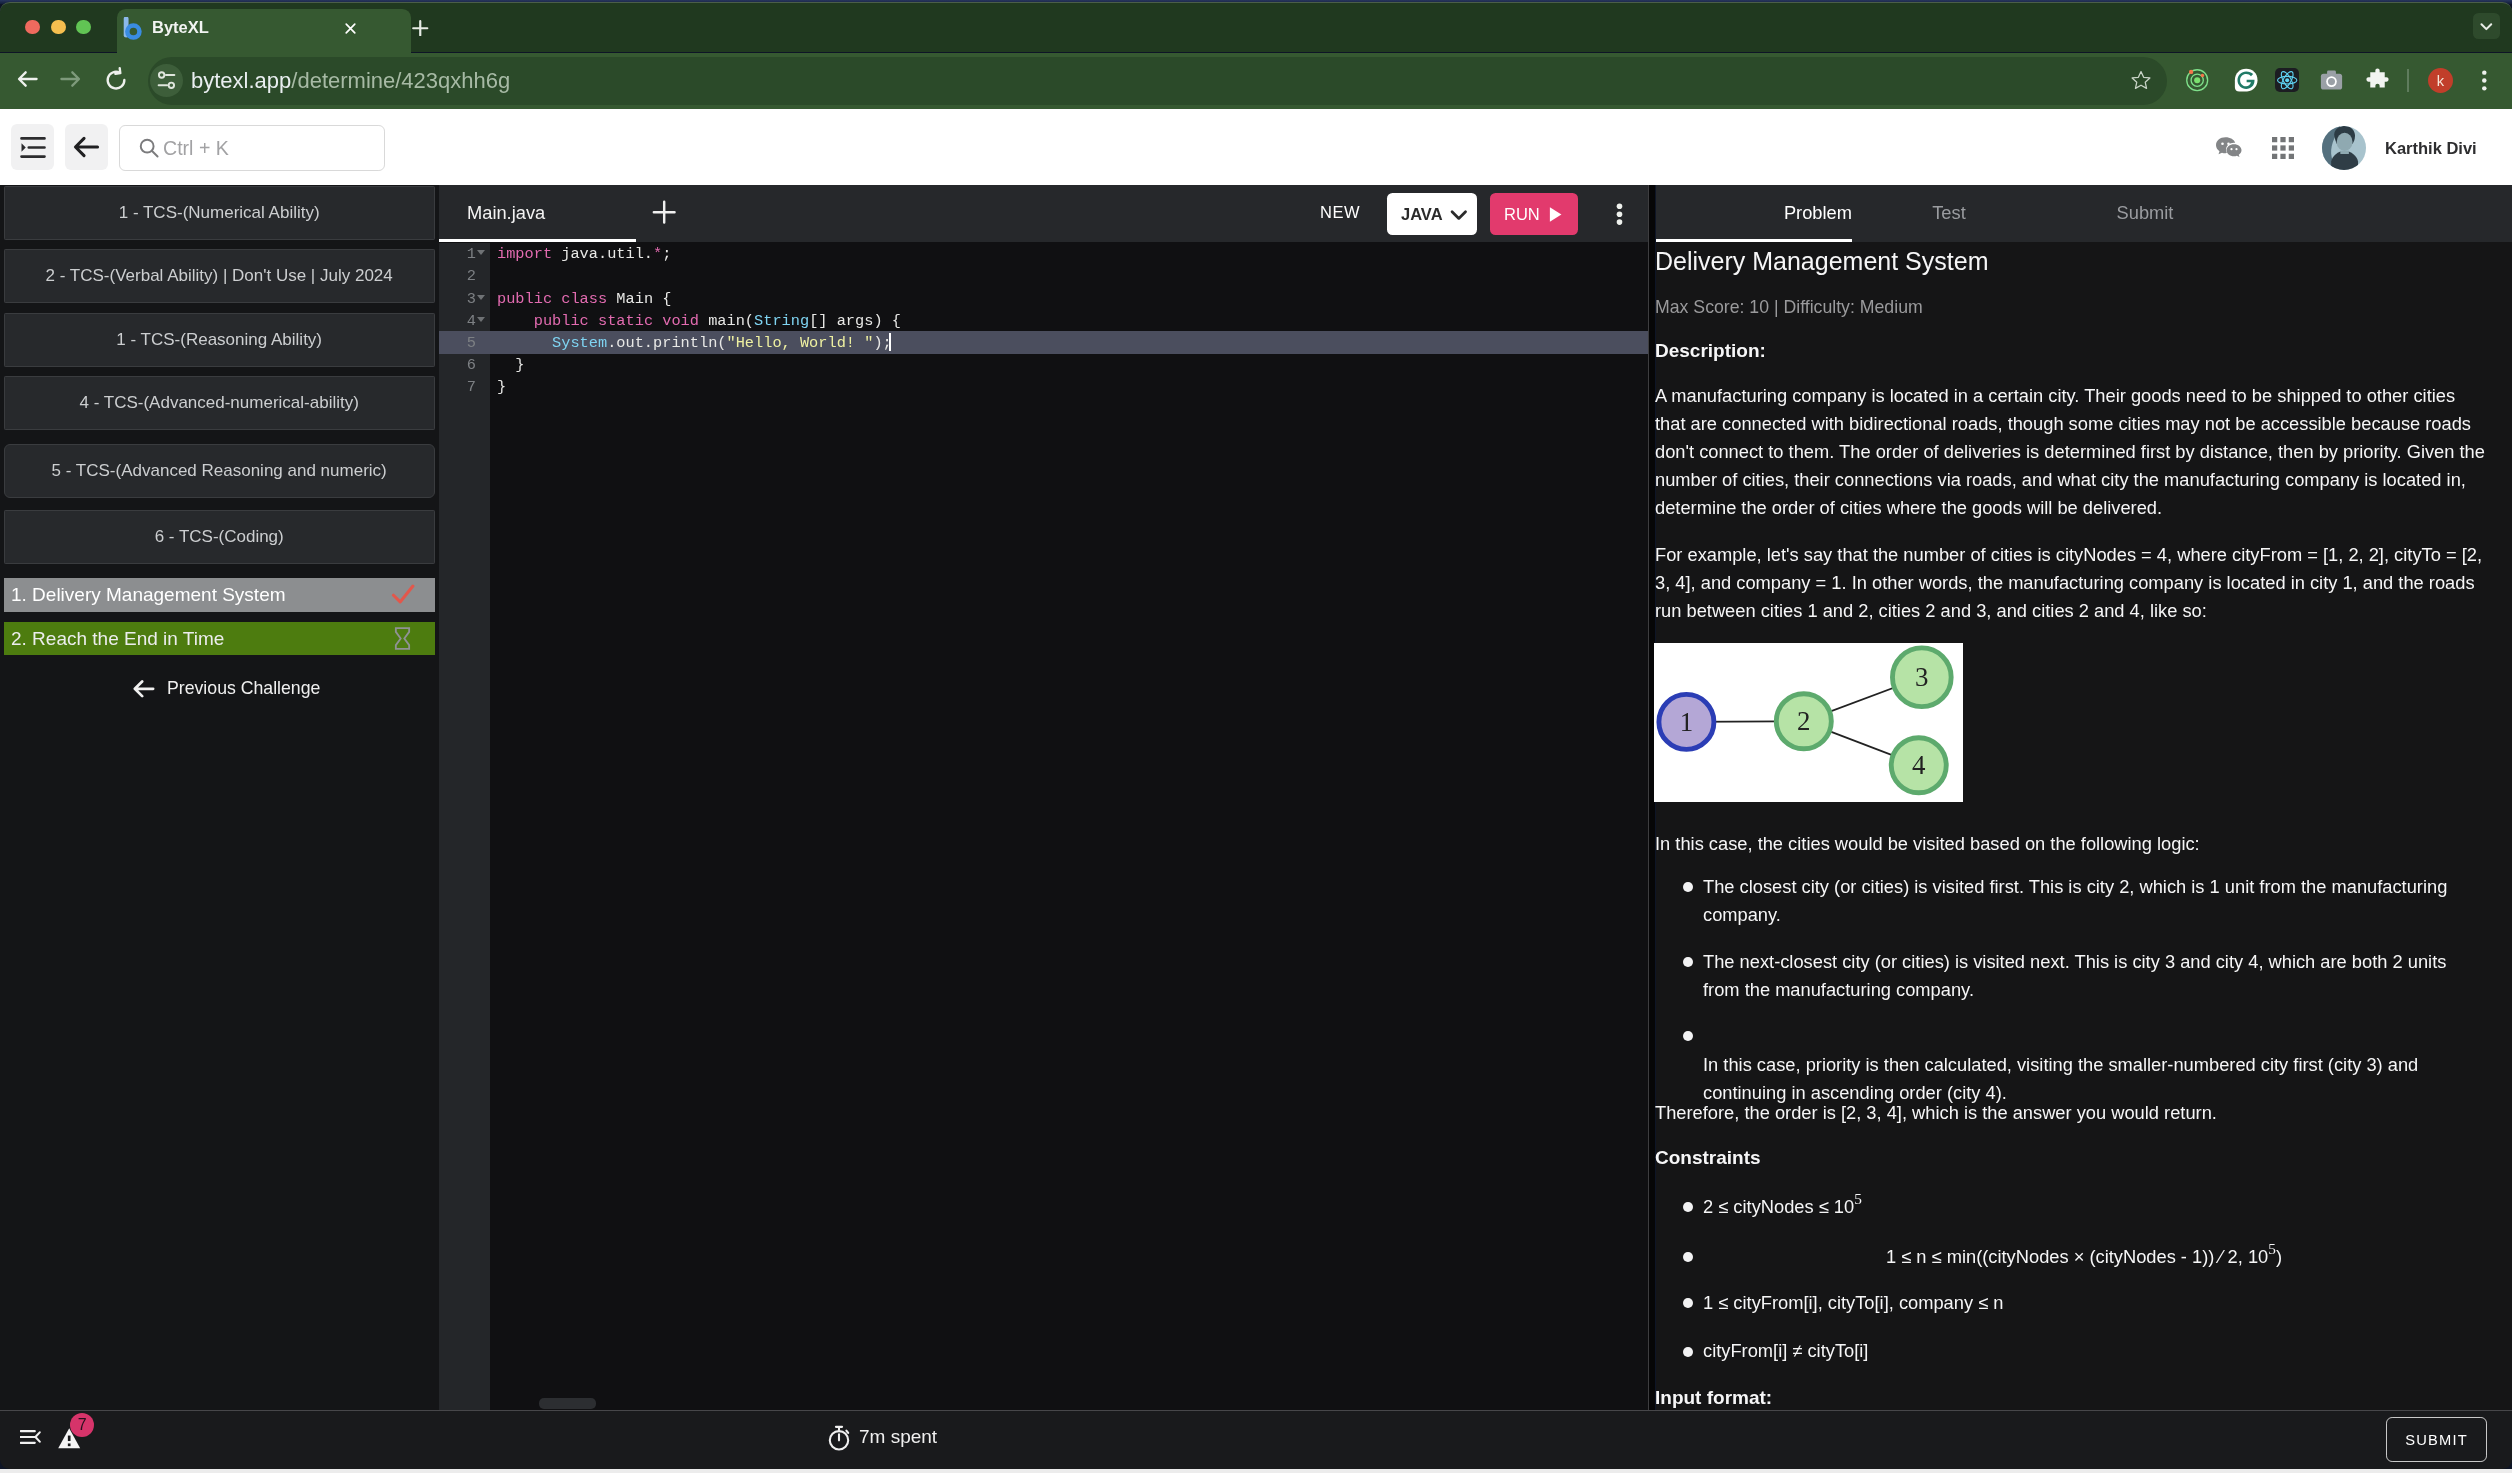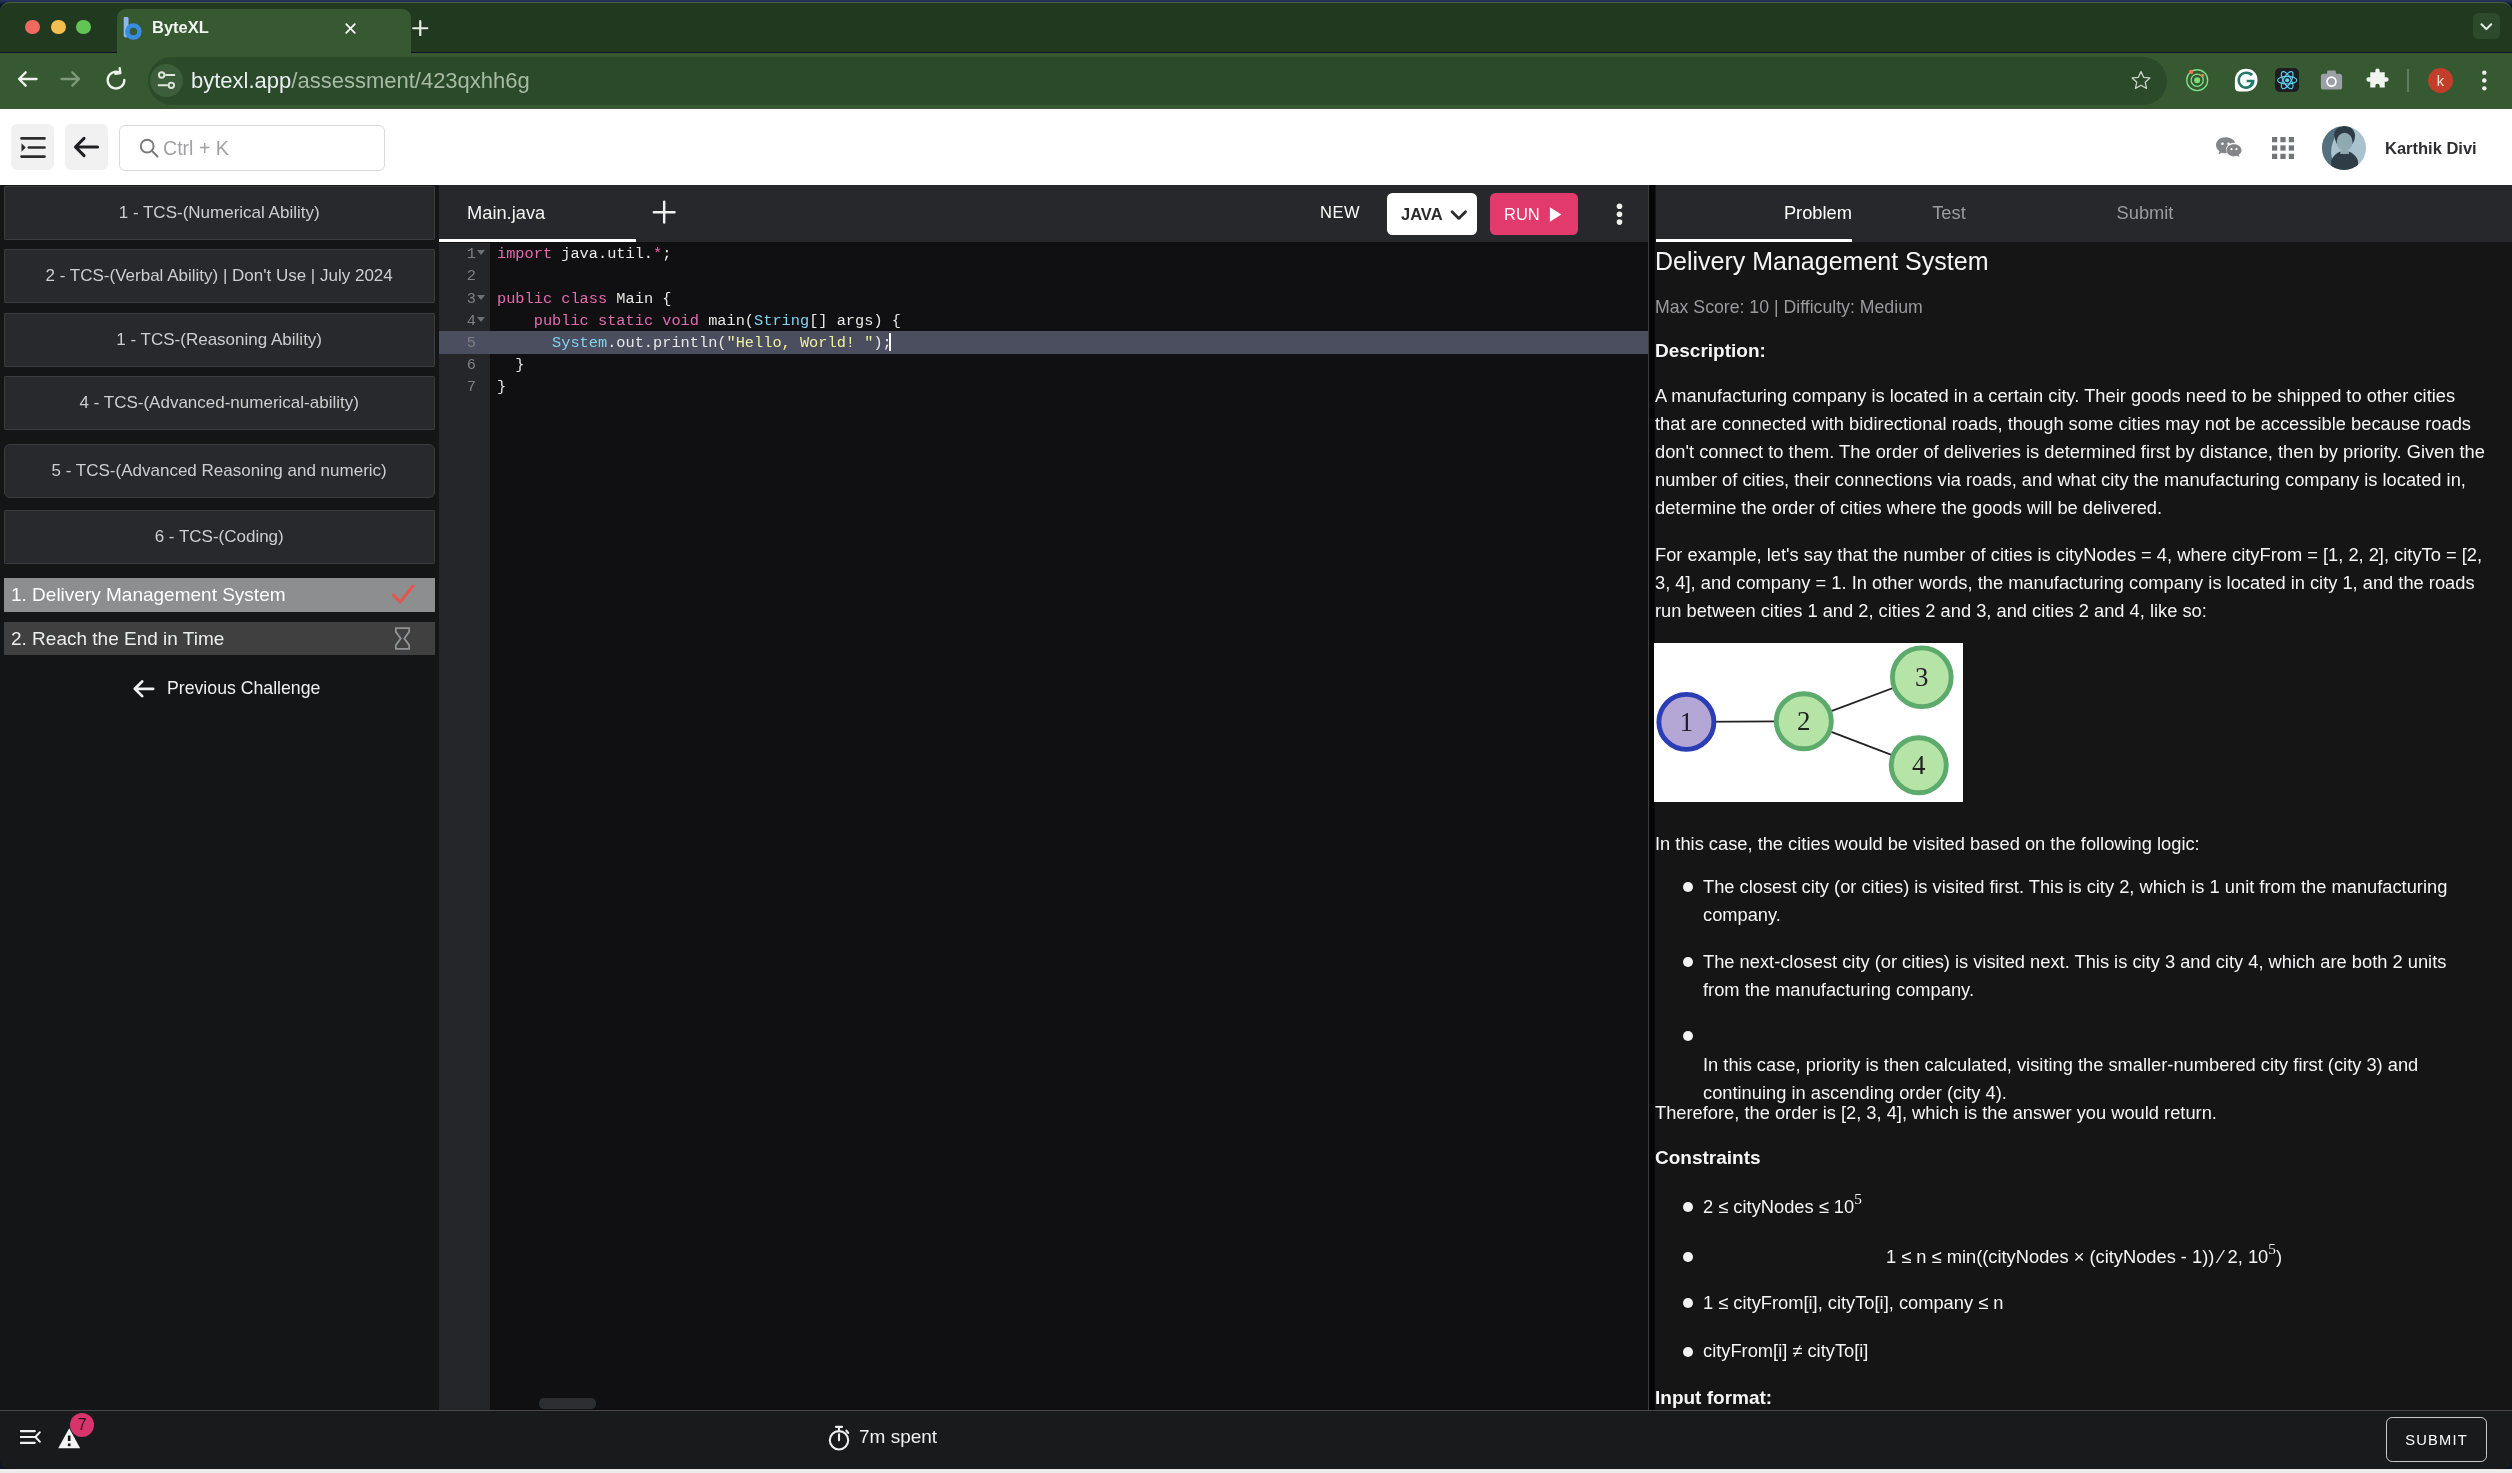--- a/index.html
+++ b/index.html
@@ -92,21 +92,21 @@
   <svg class="abs" style="left:103px; top:67px;" width="26" height="26" viewBox="0 0 42 42">
     <path d="M34.5 21 A 13.5 13.5 0 1 1 27 9.2" stroke="#eef1ed" stroke-width="3.8" fill="none" stroke-linecap="round"></path>
     <path d="M27 2 L28 10 L20 11" stroke="#eef1ed" stroke-width="3.8" fill="none" stroke-linecap="round" stroke-linejoin="round"></path>
   </svg>
   <svg class="abs" style="left:155px; top:69px;" width="23" height="23" viewBox="0 0 38 38">
     <circle cx="11" cy="10" r="4.5" fill="none" stroke="#dfe6dd" stroke-width="3.2"></circle>
     <path d="M18 10 L32 10" stroke="#dfe6dd" stroke-width="3.2" stroke-linecap="round"></path>
     <circle cx="27" cy="27" r="4.5" fill="none" stroke="#dfe6dd" stroke-width="3.2"></circle>
     <path d="M6 27 L20 27" stroke="#dfe6dd" stroke-width="3.2" stroke-linecap="round"></path>
   </svg>
-  <div class="abs" style="left:191px; top:68px; font-size:22px; color:#e9eef0;">bytexl.app<span style="color:#a7baa5;">/assessment/423qxhh6g</span></div>
+  <div class="abs" style="left:191px; top:68px; font-size:22px; color:#e9eef0;">bytexl.app<span style="color:#a7baa5;">/determine/423qxhh6g</span></div>
   <svg class="abs" style="left:2130px; top:69px;" width="22" height="22" viewBox="0 0 52 52">
     <path d="M26 6 L32.2 19.6 L47 21.2 L36 31.2 L39.1 45.8 L26 38.4 L12.9 45.8 L16 31.2 L5 21.2 L19.8 19.6 Z" fill="none" stroke="#c9d4c7" stroke-width="3" stroke-linejoin="round"></path>
   </svg>
 
   <svg class="abs" style="left:2185px; top:68px;" width="24.4" height="24.4" viewBox="0 0 56 56">
     <circle cx="28" cy="28" r="24" fill="none" stroke="#7fe08b" stroke-width="3"></circle>
     <circle cx="28" cy="28" r="14" fill="none" stroke="#7fe08b" stroke-width="3"></circle>
     <circle cx="28" cy="28" r="7" fill="#7be06f"></circle>
     <circle cx="14" cy="9" r="5" fill="#f4764a"></circle>
     <circle cx="40" cy="17" r="4" fill="#f4764a"></circle>
@@ -200,21 +200,21 @@
   <div class="abs srow" style="top:186px;">1 - TCS-(Numerical Ability)</div>
   <div class="abs srow" style="top:249px;">2 - TCS-(Verbal Ability) | Don't Use | July 2024</div>
   <div class="abs srow" style="top:313px;">1 - TCS-(Reasoning Ability)</div>
   <div class="abs srow" style="top:376px;">4 - TCS-(Advanced-numerical-ability)</div>
   <div class="abs srow" style="top:444px;border-radius:6px;">5 - TCS-(Advanced Reasoning and numeric)</div>
   <div class="abs srow" style="top:510px;">6 - TCS-(Coding)</div>
   <div class="abs irow" style="top:578px; height:34px; background:#8c8e90; color:#fff; padding-left:7.3px;">1. Delivery Management System</div>
   <svg class="abs" style="left:391px; top:583px;" width="24.4" height="22" viewBox="0 0 40 36">
     <path d="M4 20 L15 31 L36 5" stroke="#e2574b" stroke-width="5" fill="none" stroke-linecap="round" stroke-linejoin="round"></path>
   </svg>
-  <div class="abs irow" style="top:622px; height:33px; background:#404040; padding-left:7.3px;">2. Reach the End in Time</div>
+  <div class="abs irow" style="top:622px; height:33px; background:#4d7c0f; padding-left:7.3px;">2. Reach the End in Time</div>
   <svg class="abs" style="left:394px; top:627px;" width="17" height="23" viewBox="0 0 28 38">
     <path d="M3 2 L25 2 L25 8 L17 19 L25 30 L25 36 L3 36 L3 30 L11 19 L3 8 Z" fill="none" stroke="#909294" stroke-width="3"></path>
   </svg>
   <svg class="abs" style="left:133px; top:679px;" width="22" height="19.6" viewBox="0 0 36 32">
     <path d="M33 16 L4 16 M15 4 L3 16 L15 28" stroke="#f0f0f0" stroke-width="4.4" fill="none" stroke-linecap="round" stroke-linejoin="round"></path>
   </svg>
   <div class="abs" style="left:167px; top:678px; color:#f0f0f0; font-size:17.7px;">Previous Challenge</div>
 
   <div class="abs" id="editor"></div>
   <div class="abs" id="edtabbar"></div>

